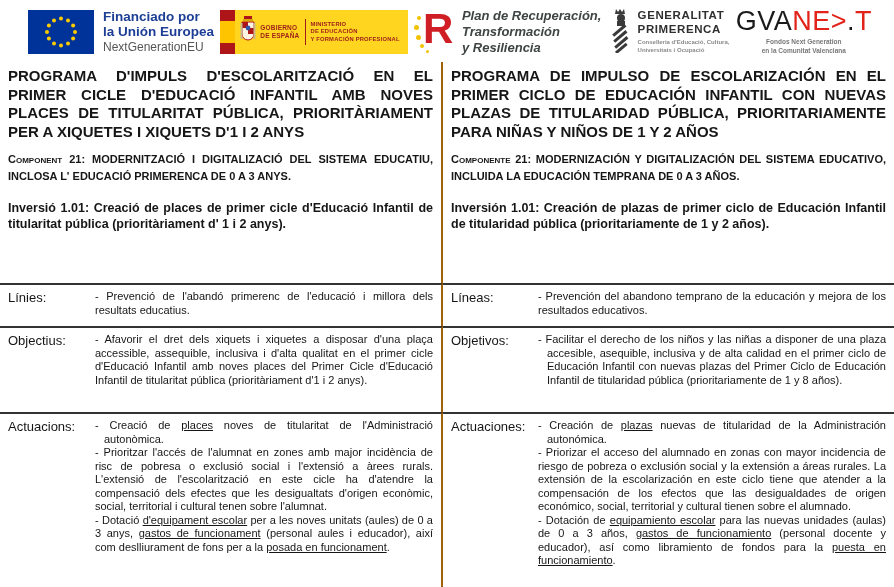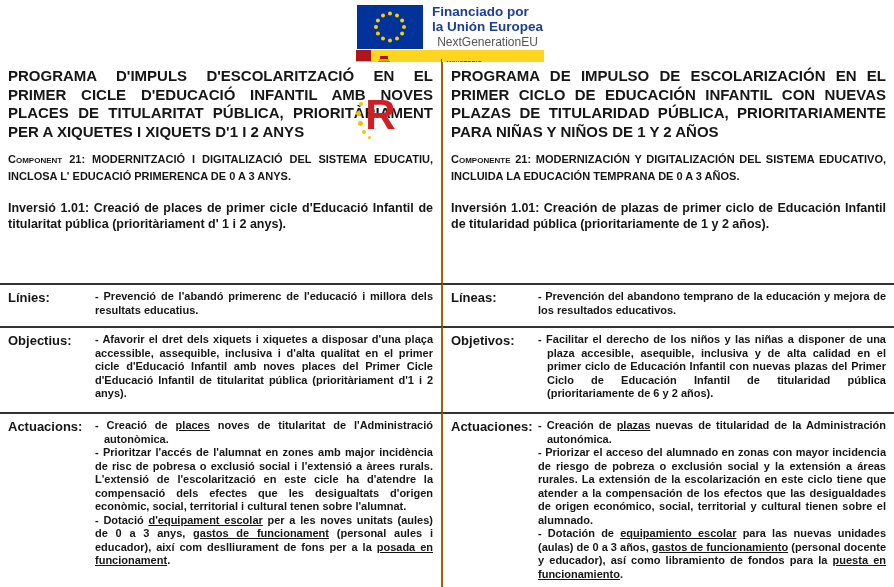--- a/index.html
+++ b/index.html
@@ -7,29 +7,29 @@
   body {
     width:894px; height:587px;
     font-family:"Liberation Sans","DejaVu Sans",sans-serif;
     color:#161616; overflow:hidden;
   }
   .page { width:894px; height:587px; background:#fff; position:relative; }
 
   
   .logos {
     height:62px; display:flex; align-items:center;
-    justify-content:space-between; padding:4px 22px 2px 28px;flex-direction:column;
+    justify-content:space-between; padding:4px 22px 2px 28px;
   }
   .logo { display:flex; align-items:center; }
 
   
   .eu-flag { width:66px; height:44px; background:#003399; position:relative; flex:0 0 66px; }
   .eu-text { margin-left:9px; line-height:1.12; }
   .eu-bold { color:#1c3e94; font-weight:bold; font-size:13.5px; }
-  .eu-sub  { color:#555; font-size:12px; margin-top:2px;text-align:center; }
+  .eu-sub  { color:#555; font-size:12px; margin-top:2px; }
 
   
   .gob-box { background:#FFD520; height:44px; display:flex; align-items:center; padding:3px 8px 3px 0; }
   .gob-flag { width:15px; height:44px; flex:0 0 15px;
     background:linear-gradient(to bottom,#AD1519 0 25%,#FFC400 25% 75%,#AD1519 75% 100%); }
   .gob-crest { margin:0 4px 0 5px; }
   .gob-text { color:#9d1c1c; font-weight:bold; font-size:6.5px; line-height:1.25; letter-spacing:.2px; }
   .gob-sep { width:1px; height:26px; background:#9d1c1c; margin:0 5px; }
   .min-text { color:#9d1c1c; font-size:5.8px; line-height:1.3; font-weight:bold; letter-spacing:.2px; }
 
@@ -60,23 +60,23 @@
   .cell { padding:5px 8px 4px 8px; background:#fff; }
   .cell.L { border-right:2px solid #a16207; }
   .cell.hr { border-top:2px solid #333; }
 
   .title { font-weight:bold; font-size:15px; line-height:18.6px; text-align:justify; }
   .component { font-weight:bold; font-size:11px; line-height:17px; text-align:justify; margin-top:10px; }
   .sc { font-variant:small-caps; }
   .inversion { font-weight:bold; font-size:12.5px; line-height:15.5px; text-align:justify; margin-top:16px; }
 
   .rowcell { display:flex; align-items:flex-start; }
-  .rowlabel { flex:0 0 87px; font-weight:bold; font-size:13px; line-height:14px; padding-top:1px; }
+  .rowlabel { flex:0 0 87px; font-weight:normal; font-size:13px; line-height:14px; padding-top:1px; }
   .rowcontent { flex:1; font-size:11px; line-height:13.5px; text-align:justify; }
-  .rowcontent p { margin:0;font-weight:bold; }
+  .rowcontent p { margin:0; }
   .rowcontent p.hang { padding-left:9px; text-indent:-9px; }
   .rowcontent u { text-decoration:underline; }
 </style>
 </head>
 <body>
 
 <div class="page">
 
   <header class="logos">
 
@@ -160,21 +160,21 @@
             <path d="M9 14 h8 v5 h-8 z"></path>
             <rect x="3" y="22" width="16" height="3" transform="rotate(-40 11 23)"></rect>
             <rect x="4" y="28" width="16" height="3" transform="rotate(-40 12 29)"></rect>
             <rect x="5" y="34" width="16" height="3" transform="rotate(-40 13 35)"></rect>
             <rect x="6" y="40" width="14" height="3" transform="rotate(-40 13 41)"></rect>
           </g>
         </svg>
       </div>
       <div>
         <div class="gva-name">GENERALITAT</div>
-        <div class="gva-name">TITULARITAT</div>
+        <div class="gva-name">PRIMERENCA</div>
         <div class="gva-sub">
           <div>Conselleria d'Educació, Cultura,</div>
           <div>Universitats i Ocupació</div>
         </div>
       </div>
     </div>
 
     <div class="logo gvanext">
       <div class="gvanext-word">
         <span class="gn-black">GVA</span><span class="gn-red">NE</span><span class="gn-red">&gt;</span><span class="gn-black">.</span><span class="gn-red">T</span>
@@ -215,21 +215,21 @@
 
     <section class="cell L hr rowcell">
       <span class="rowlabel">Objectius:</span>
       <div class="rowcontent">
           <p><span>- Afavorir el dret dels xiquets i xiquetes a disposar d'una plaça accessible, assequible, inclusiva i d'alta qualitat en el primer cicle d'Educació Infantil amb noves places del Primer Cicle d'Educació Infantil de titularitat pública (prioritàriament d'1 i 2 anys).</span></p>
         </div>
     </section>
     <section class="cell R hr rowcell">
       <span class="rowlabel">Objetivos:</span>
       <div class="rowcontent">
-          <p class="hang"><span>- Facilitar el derecho de los niños y las niñas a disponer de una plaza accesible, asequible, inclusiva y de alta calidad en el primer ciclo de Educación Infantil con nuevas plazas del Primer Ciclo de Educación Infantil de titularidad pública (prioritariamente de 6 y 2 años).</span></p>
+          <p class="hang"><span>- Facilitar el derecho de los niños y las niñas a disponer de una plaza accesible, asequible, inclusiva y de alta calidad en el primer ciclo de Educación Infantil con nuevas plazas del Primer Ciclo de Educación Infantil de titularidad pública (prioritariamente de 1 y 8 años).</span></p>
         </div>
     </section>
 
     <section class="cell L hr rowcell">
       <span class="rowlabel">Actuacions:</span>
       <div class="rowcontent">
           <p class="hang"><span>- Creació de </span><u>places</u><span> noves de titularitat de l'Administració autonòmica.</span></p>
           <p><span>- Prioritzar l'accés de l'alumnat en zones amb major incidència de risc de pobresa o exclusió social i l'extensió a àrees rurals. L'extensió de l'escolarització en este cicle ha d'atendre la compensació dels efectes que les desigualtats d'origen econòmic, social, territorial i cultural tenen sobre l'alumnat.</span></p>
           <p><span>- Dotació </span><u>d'equipament escolar</u><span> per a les noves unitats (aules) de 0 a 3 anys, </span><u>gastos de funcionament</u><span> (personal aules i educador), així com deslliurament de fons per a la </span><u>posada en funcionament</u><span>.</span></p>
         </div>

